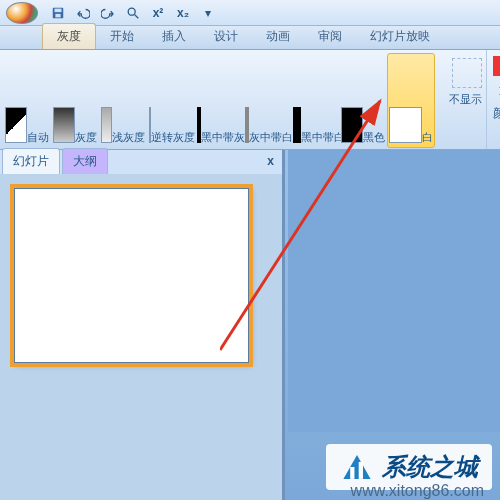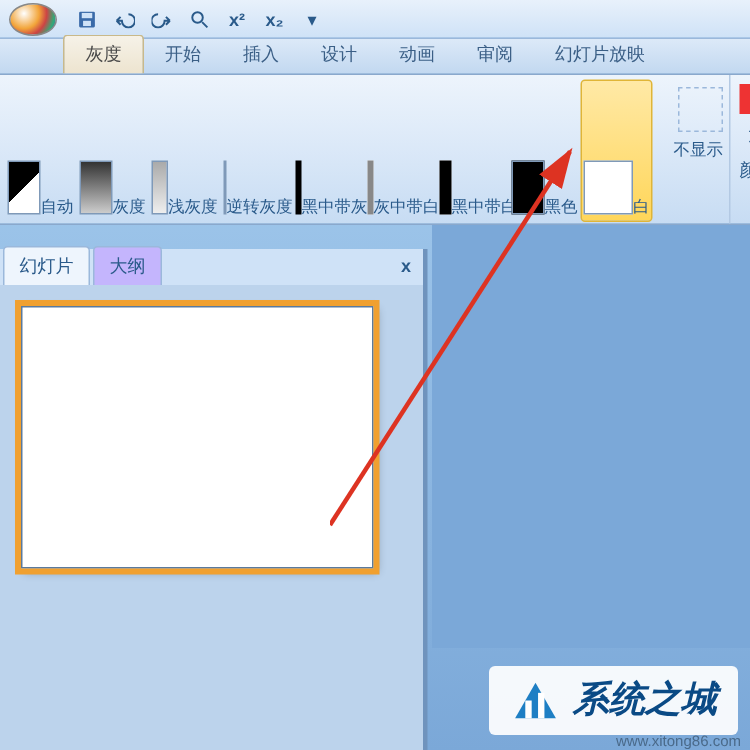--- a/index.html
+++ b/index.html
@@ -17,33 +17,33 @@
 .swatch-btn{display:flex;flex-direction:row;align-items:flex-end;width:46px;cursor:pointer;padding:2px 1px;border-radius:2px}
 .swatch-btn.selected{background:linear-gradient(180deg,#ffe9a6,#ffd659);outline:1px solid #e0b537}
 .swatch{width:36px;height:36px;border:1px solid #7f99b8;margin-bottom:2px}
 .swatch-label{font-size:11px;color:#2a5a8a;white-space:nowrap}
 .noshow{width:46px;display:flex;flex-direction:column;align-items:flex-end;padding-top:4px;color:#7f99b8}
 .noshow-box{width:30px;height:30px;border:1px dashed #9bb8db;margin-bottom:4px}
 .group-label{text-align:center;font-size:11px;color:#2a5a8a;padding:2px 0}
 .side-group{padding:6px;display:flex;flex-direction:column;align-items:center;gap:6px;color:#2a5a8a}
 .rgb-sw{width:36px;height:20px;display:flex}
 .rgb-sw span{flex:1}
-.pane{position:absolute;top:166px;left:0;width:285px;bottom:0;background:linear-gradient(180deg,#d7e6f7,#c7dcf3);border-right:3px solid #6f93bd;display:flex;flex-direction:column}
+.pane{position:absolute;top:150px;left:0;width:285px;bottom:0;background:linear-gradient(180deg,#d7e6f7,#c7dcf3);border-right:3px solid #6f93bd;display:flex;flex-direction:column}
 .pane-tabs{height:24px;display:flex;align-items:flex-end;background:#cfe2f7;padding-left:2px;position:relative}
 .pane-tab{padding:4px 10px;border:1px solid #9bb8db;background:#eef5fd;border-bottom:none;border-radius:3px 3px 0 0;color:#2a5a8a;margin-right:2px;cursor:pointer}
 .pane-tab.inactive{background:#c4b5fd}
 .close-x{position:absolute;right:8px;top:4px;color:#2a5a8a;font-weight:bold;cursor:pointer}
 .thumb-area{flex:1;background:#bcd3ec;padding:14px;overflow:hidden}
 .thumb{width:235px;height:175px;background:#fff;border:1px solid #5a7a9e;outline:4px solid #f0a030;box-shadow:2px 2px 6px rgba(0,0,0,.3)}
 .work{position:absolute;top:150px;left:288px;right:0;bottom:68px;background:#7ba8d8}
 .arrow{position:absolute;top:95px;left:220px;width:200px;height:260px;pointer-events:none;z-index:50}
-.watermark{position:absolute;right:8px;bottom:10px;display:flex;align-items:flex-start;gap:8px;background:rgba(255,255,255,.92);padding:6px 14px;border-radius:4px}
+.watermark{position:absolute;right:8px;bottom:10px;display:flex;align-items:center;gap:8px;background:rgba(255,255,255,.92);padding:6px 14px;border-radius:4px}
 .wm-logo{width:34px;height:34px}
 .wm-txt{font-size:24px;font-weight:bold;color:#0a4a85;font-style:italic}
-.wm-url{position:absolute;right:6px;bottom:0;font-size:10px;color:#4a6a8a}
+.wm-url{position:absolute;right:16px;bottom:0;font-size:16px;color:#4a6a8a}
 </style>
 </head>
 <body>
 
 <div class="titlebar">
   <div class="office-btn"></div>
   <span class="qat-btn">
       <svg viewBox="0 0 16 16">
         <rect x="2" y="2" width="12" height="12" fill="#3a6aa8" rx="1"></rect>
         <rect x="4" y="3" width="8" height="4" fill="#cfe2f7"></rect>

